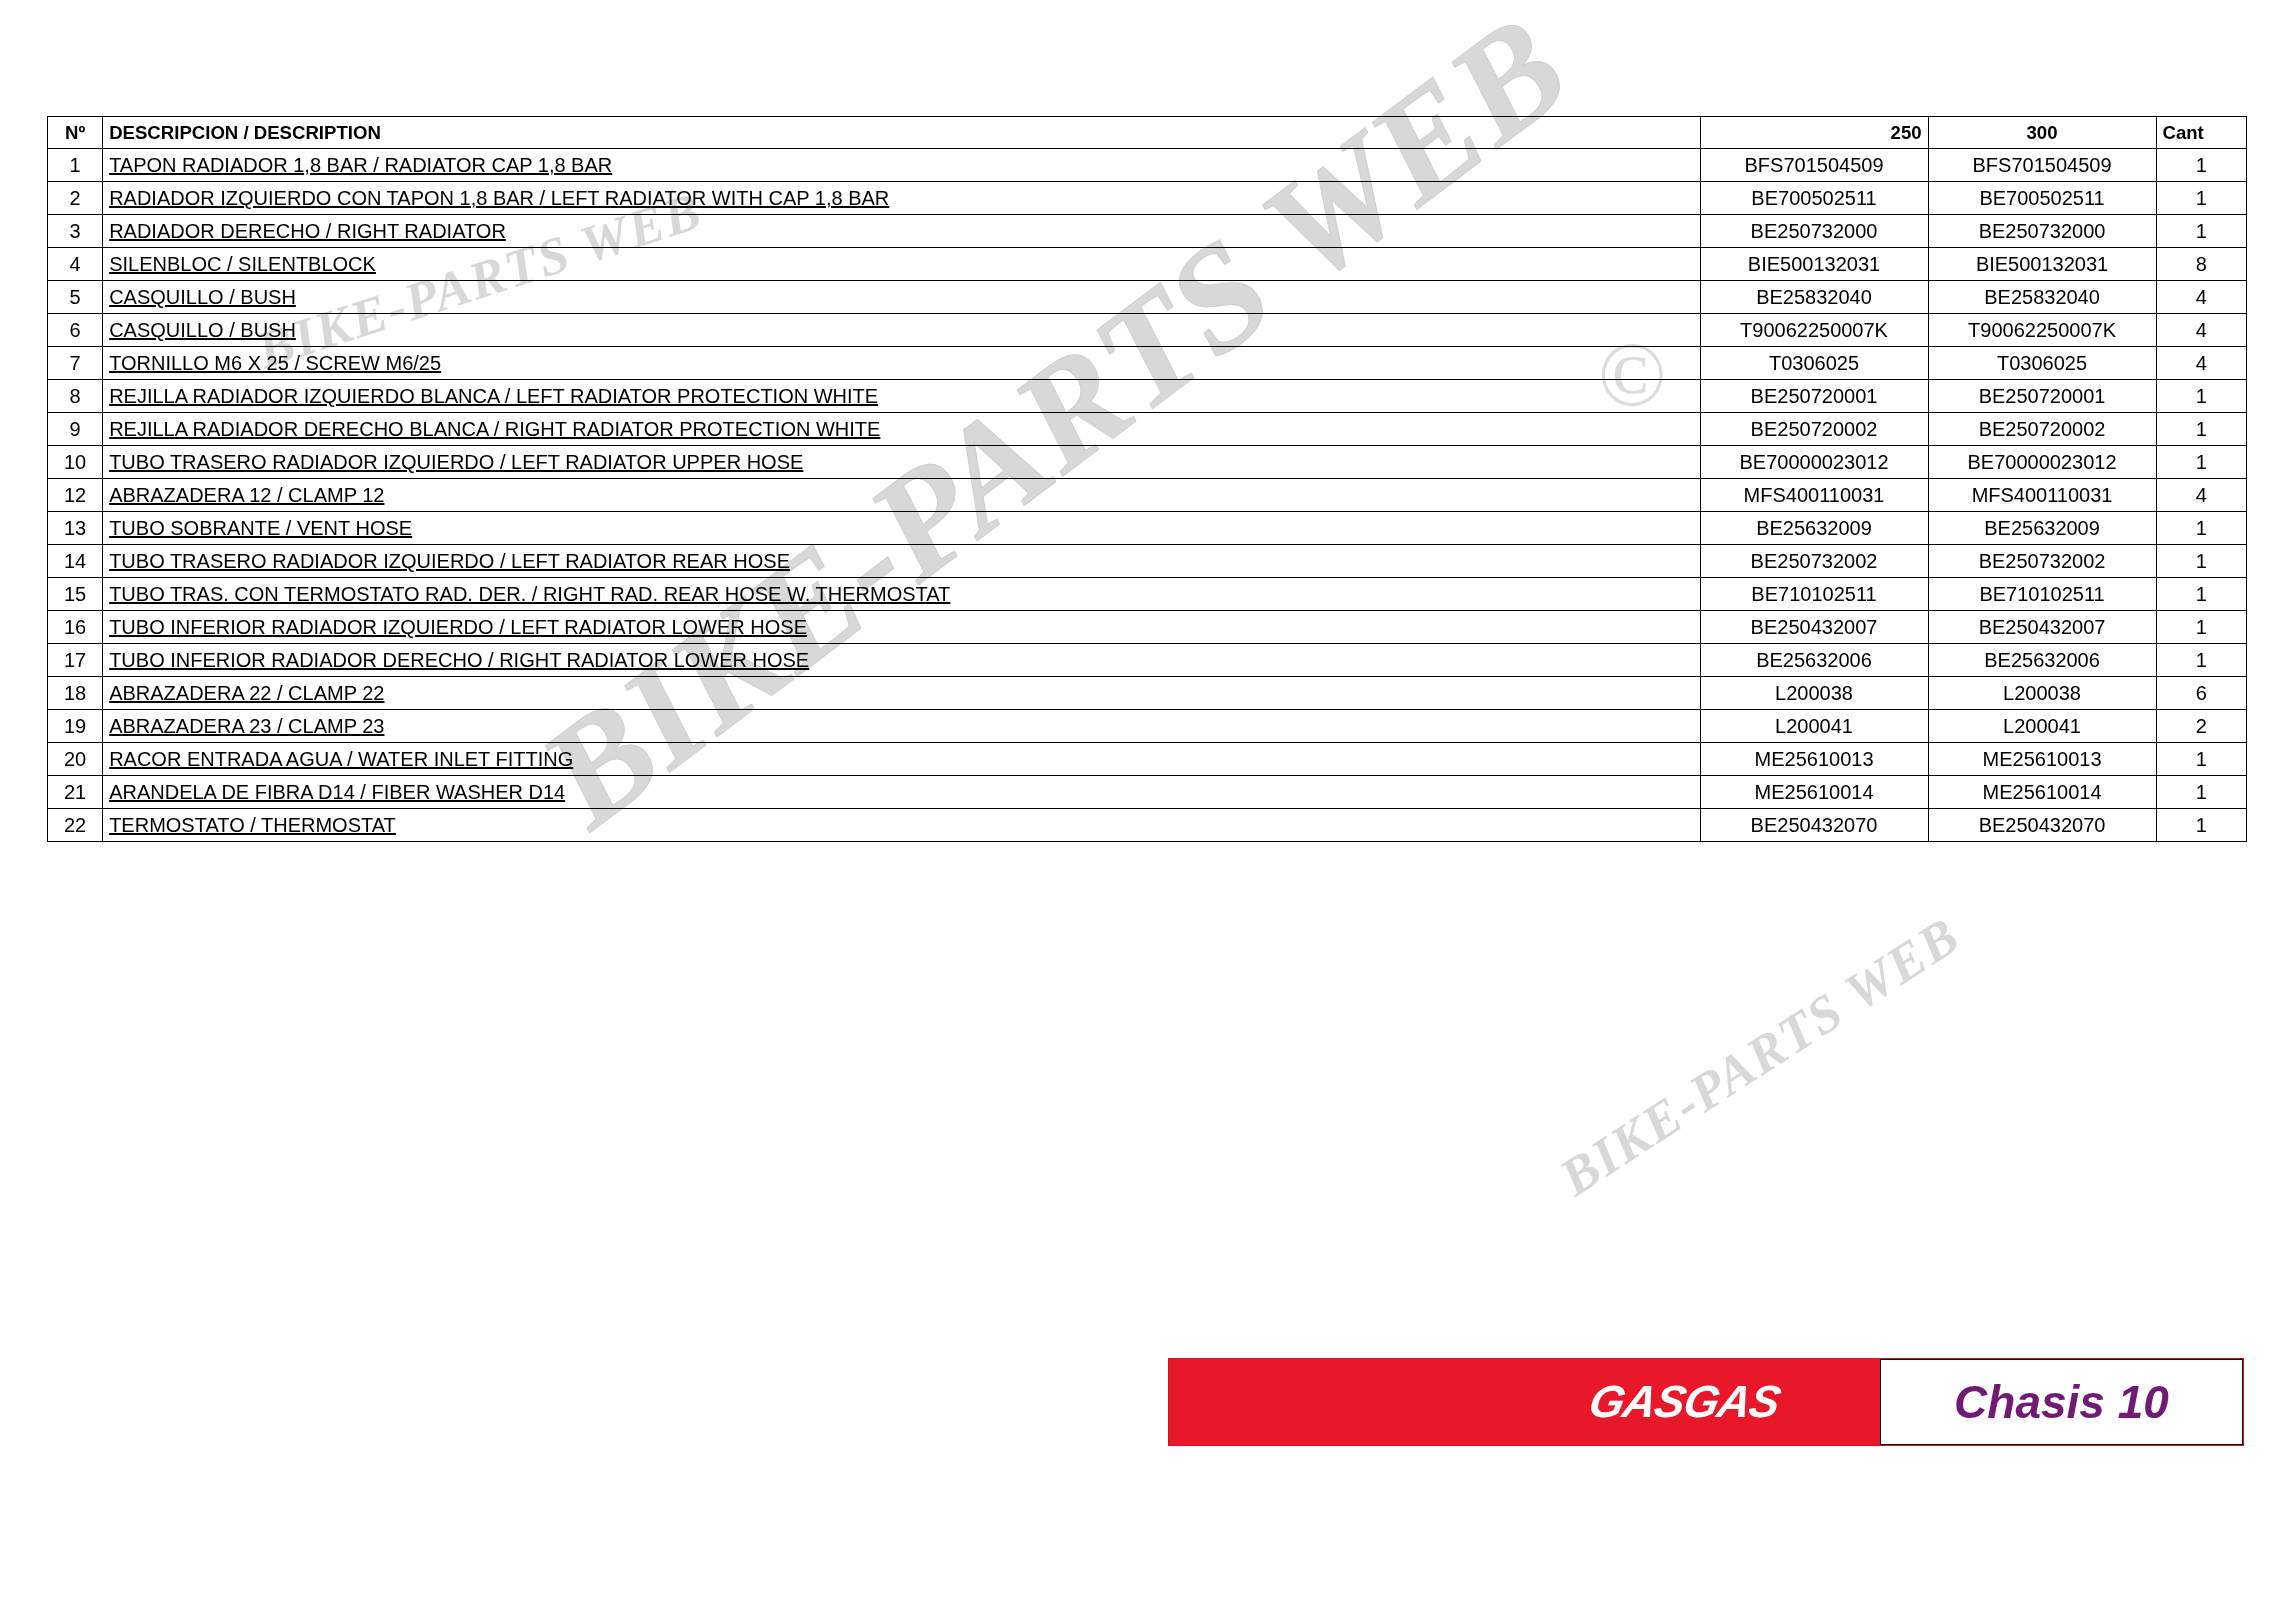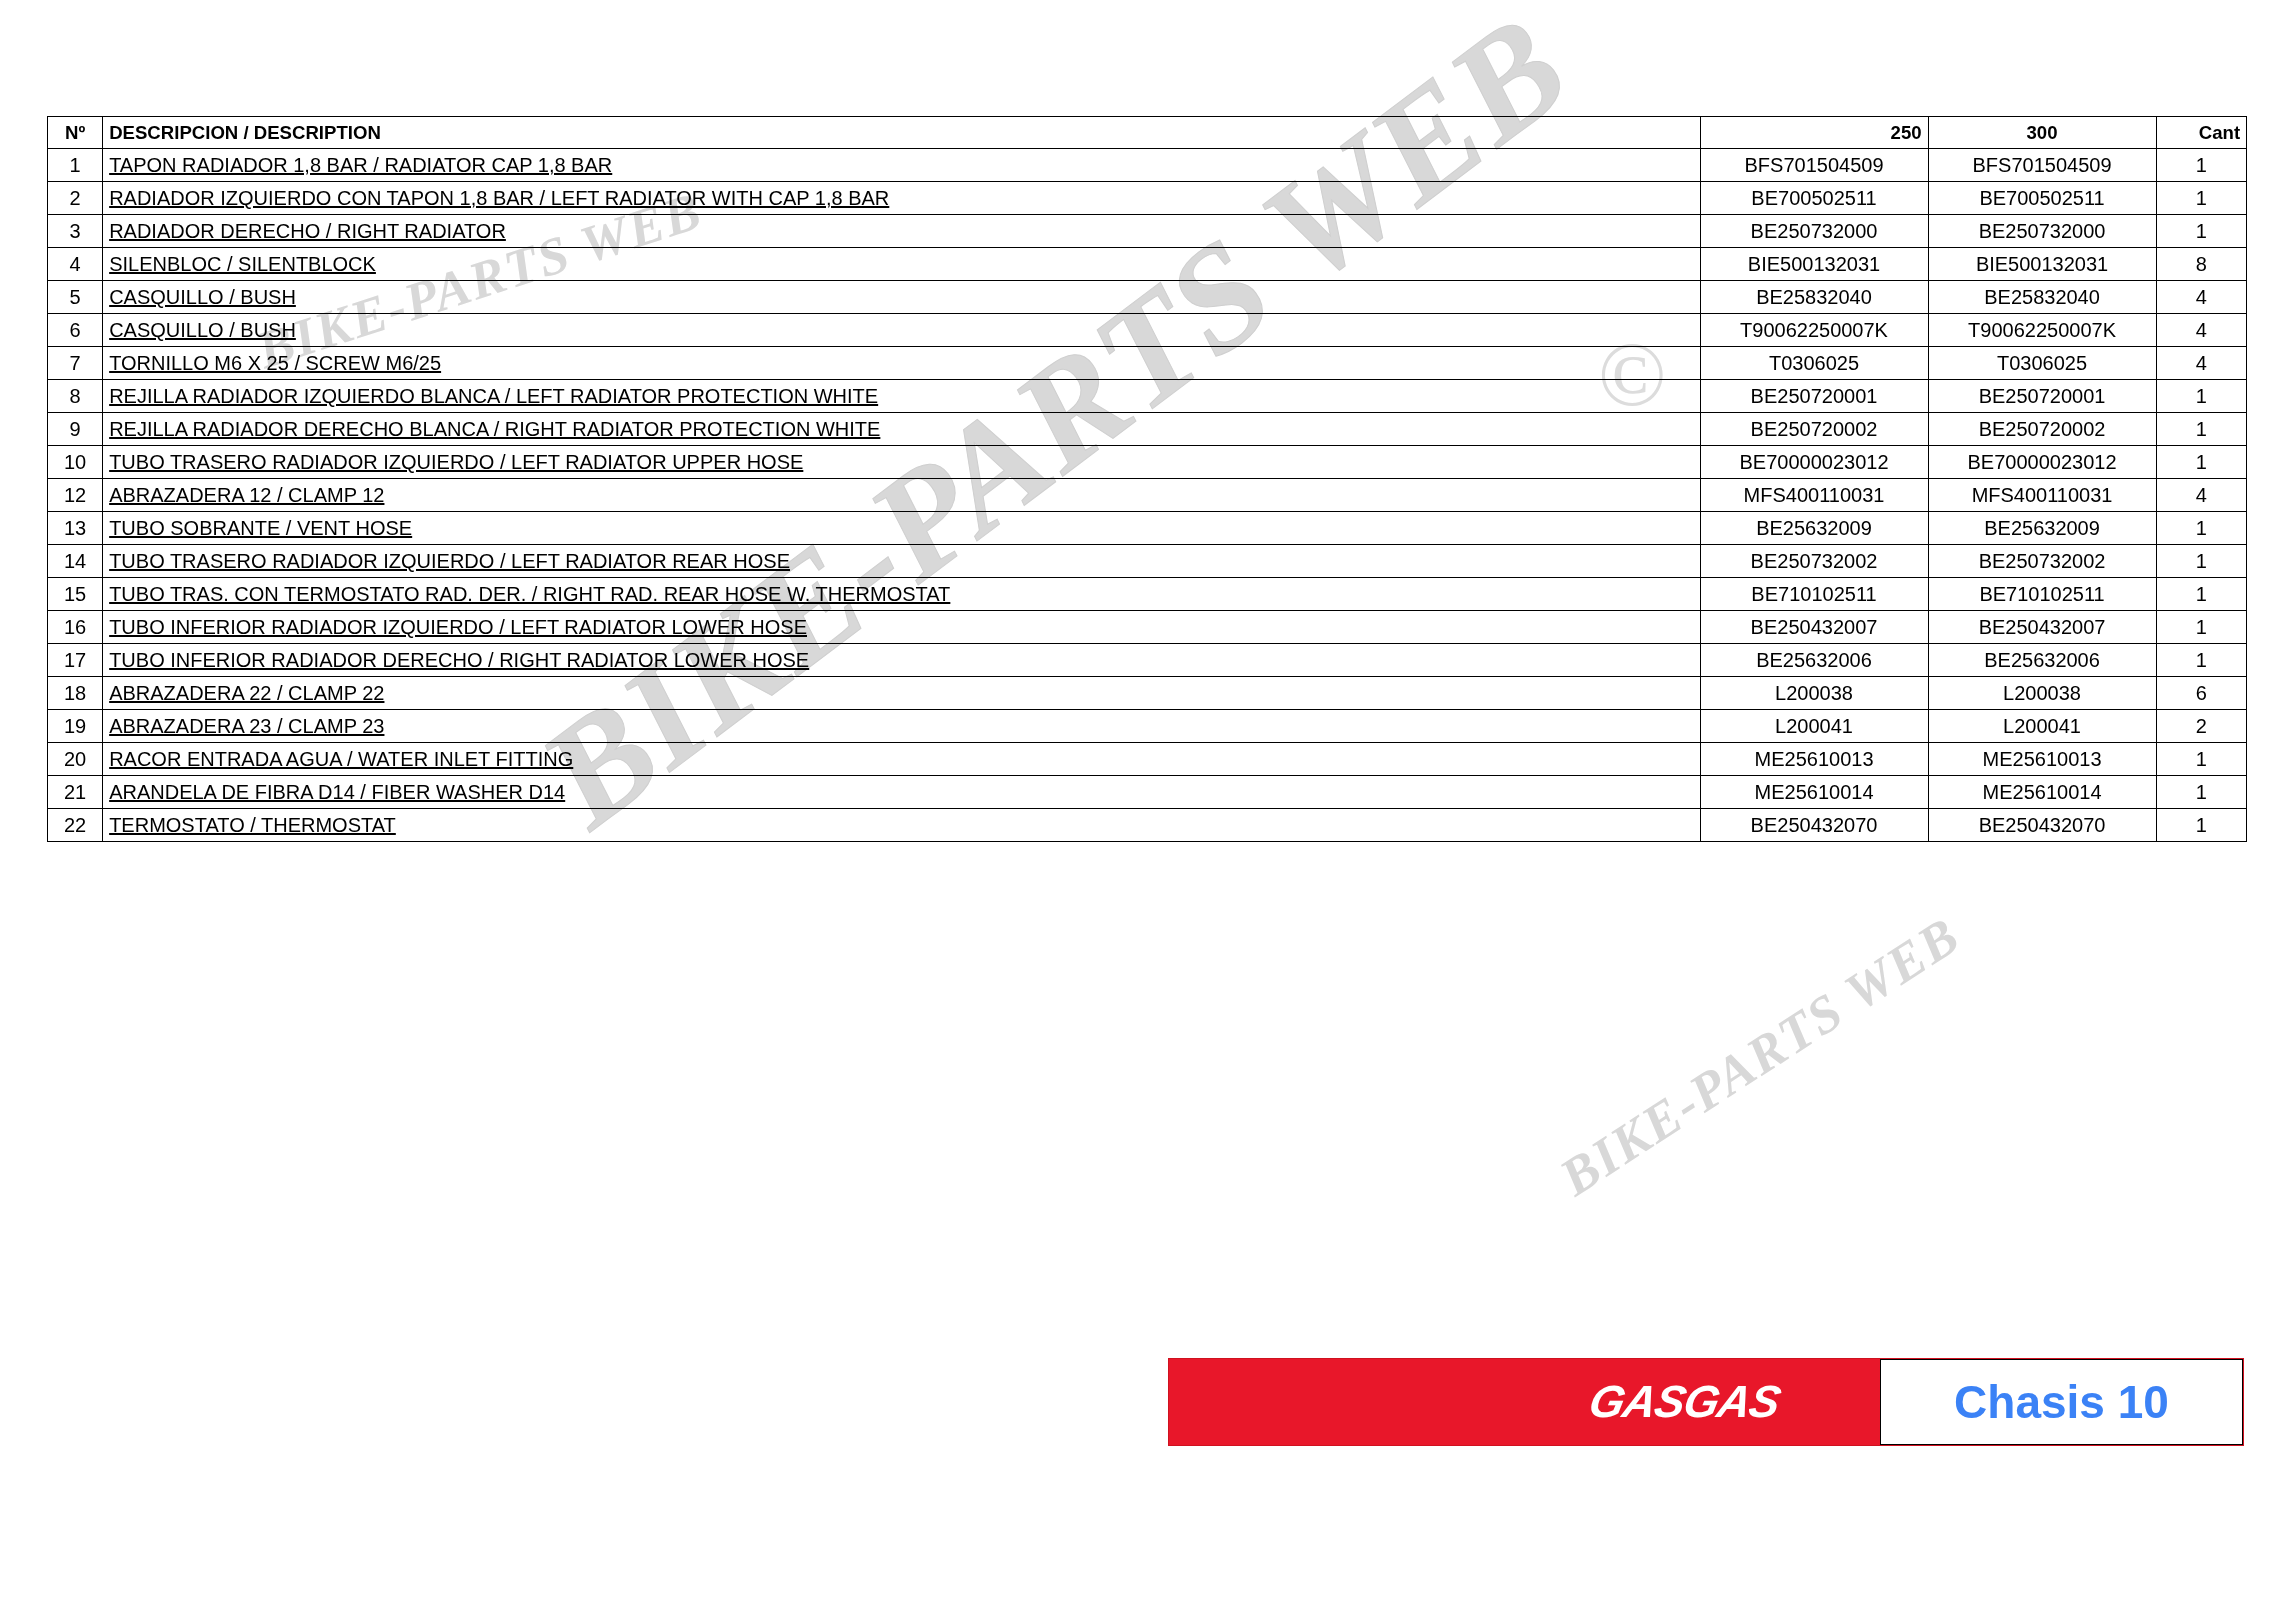--- a/index.html
+++ b/index.html
@@ -94,21 +94,21 @@
   col.c-num   { width: 55px; }
   col.c-desc  { width: 1590px; }
   col.c-250   { width: 227px; }
   col.c-300   { width: 227px; }
   col.c-cant  { width: 90px; }
 
   .th-num   { text-align: center; margin-top: 33px; }
   .th-desc  { text-align: left; padding-left: 15.7px; margin-top: 48px; }
   .th-250   { text-align: right; margin-left: 44px; }
   .th-300   { text-align: center; }
-  .th-cant  { text-align: right; padding-left: 5.9px; }
+  .th-cant  { text-align: left; padding-left: 5.9px; }
 
   td.num   { text-align: center; }
   td.desc  { text-align: left; padding-left: 17.6px; text-decoration: underline; }
   td.ref   { text-align: center; }
   td.qty   { text-align: center; }
 
   
   .footer-bar {
     position: absolute;
     left: 1168px;
@@ -142,21 +142,22 @@
     background: #ffffff;
     border: 1px solid #000000;
     box-sizing: border-box;
     display: flex;
     align-items: center;
     justify-content: center;
   }
   .chasis-label {
     font-size: 46px;
     font-weight: bold;
-    color: #3b82f6;
+    font-style: italic;
+    color: #701a75;
     font-family: "Liberation Sans", sans-serif;
   }
 </style>
 </head>
 <body>
 
 <div class="wm wm-big">BIKE-PARTS WEB</div>
 <div class="wm wm-mid">BIKE-PARTS WEB</div>
 <div class="wm wm-small">BIKE-PARTS WEB</div>
 <div class="wm-copy">©</div>

